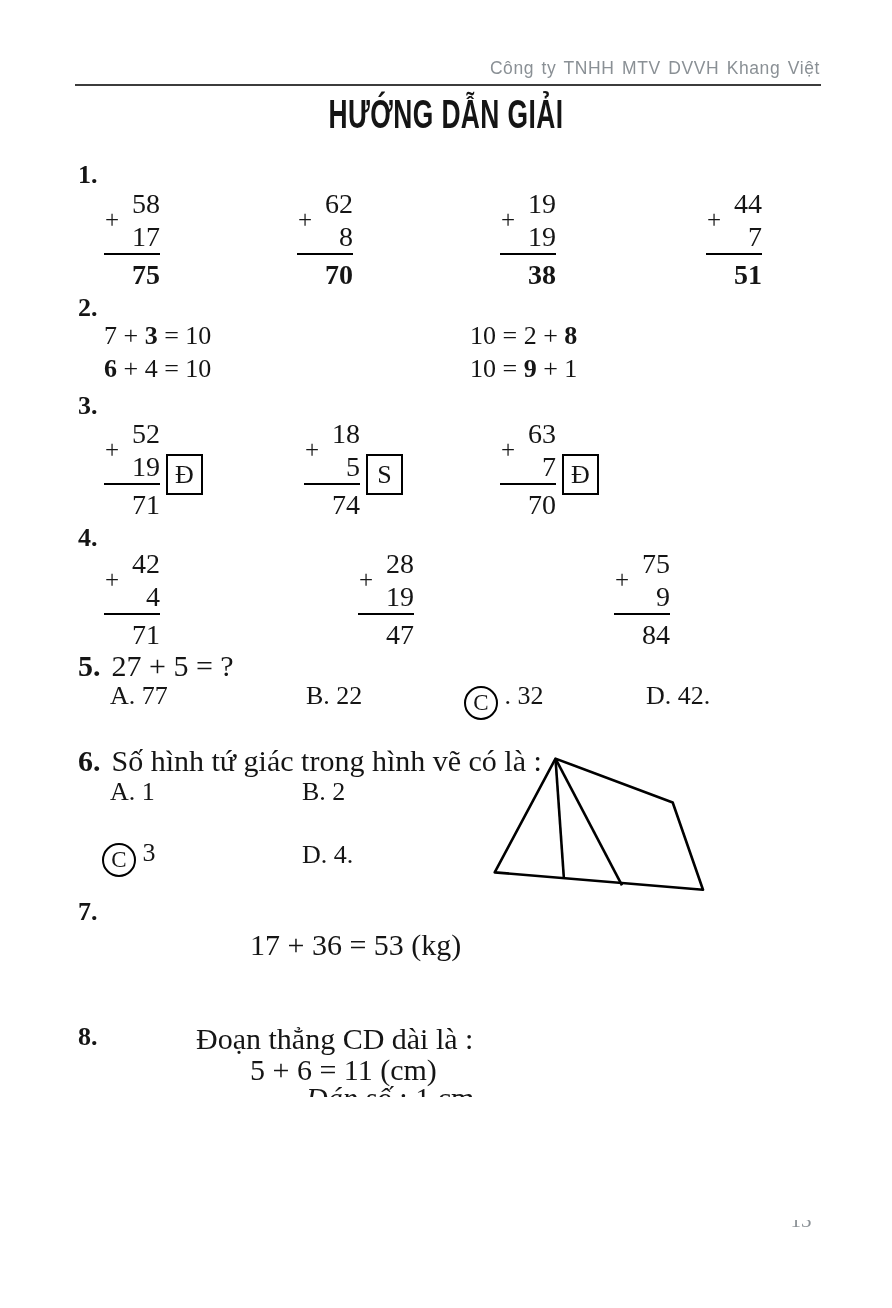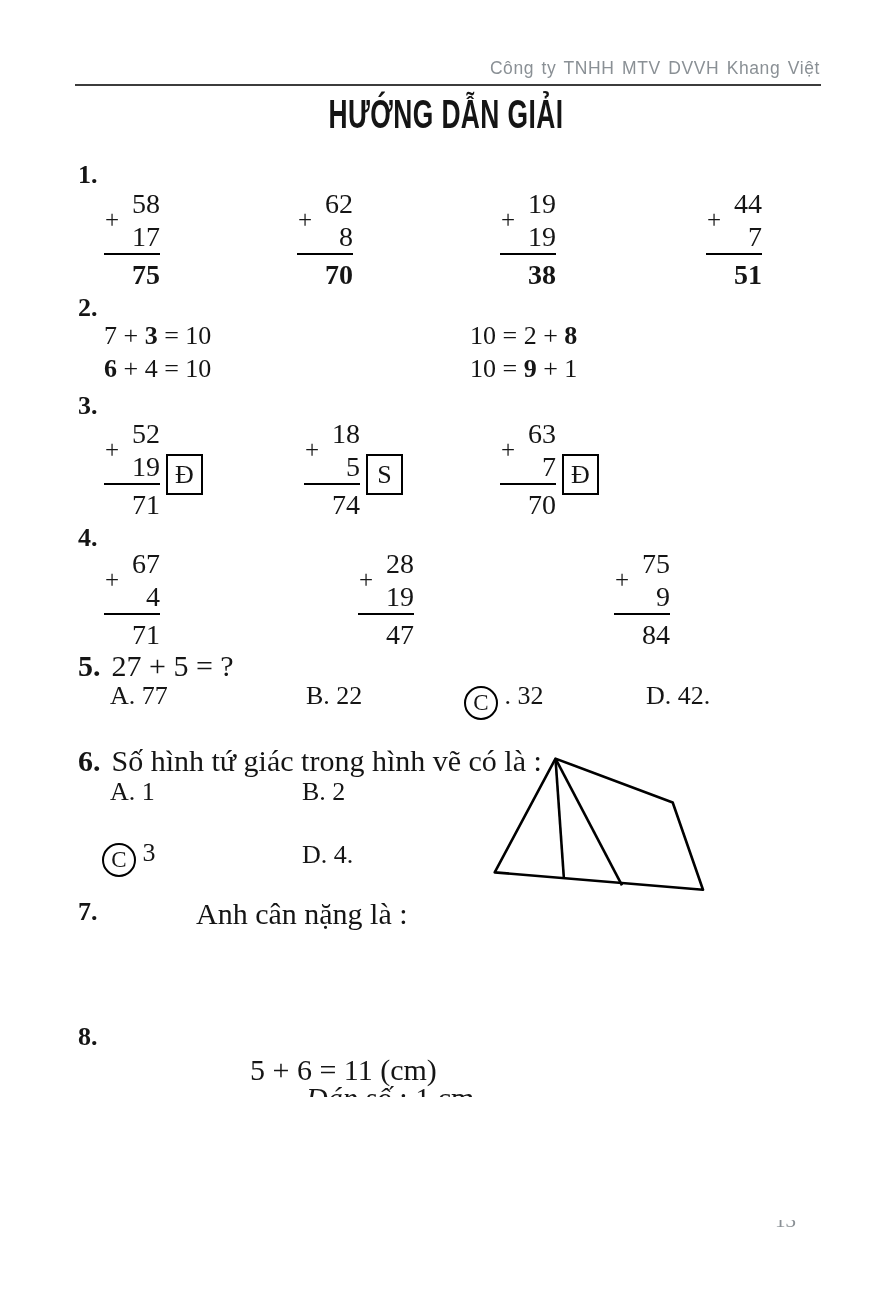--- a/index.html
+++ b/index.html
@@ -42,21 +42,21 @@
   .circ{
     display:inline-block;width:30px;height:30px;border:2px solid #000;border-radius:50%;
     text-align:center;line-height:30px;font-size:23px;vertical-align:-6px;
   }
   
   .eq{position:absolute;font-size:26px;white-space:pre;}
   
   .clipline{position:absolute;overflow:hidden;}
   .pagenum-wrap{position:absolute;left:775px;top:1220px;width:52px;height:12px;overflow:hidden;}
   .pagenum{margin-top:-12px;font-size:21px;line-height:24px;color:#8a9095;
-    font-family:"Liberation Serif","DejaVu Serif",serif;}
+    font-family:"Liberation Serif","DejaVu Serif",serif;text-align:center;}
   svg{display:block;}
 </style>
 </head>
 <body>
 
 <div class="page">
 
   <div class="company">Công ty TNHH MTV DVVH Khang Việt</div>
   <div class="hrule"></div>
   <div class="title">HƯỚNG DẪN GIẢI</div>
@@ -105,21 +105,21 @@
   </div>
   <div class="addcol" style="left:500px;top:417px">
     <div>63</div>
     <div class="brow"><span class="plus">+</span><span>7</span></div>
     <div class="sum">70</div>
     <div class="verdict">Đ</div>
   </div>
 
   <div class="plabel" style="left:78px;top:523px">4.</div>
   <div class="addcol" style="left:104px;top:547px">
-    <div>67</div>
+    <div>42</div>
     <div class="brow"><span class="plus">+</span><span>4</span></div>
     <div class="sum">71</div>
   </div>
   <div class="addcol" style="left:358px;top:547px">
     <div>28</div>
     <div class="brow"><span class="plus">+</span><span>19</span></div>
     <div class="sum">47</div>
   </div>
   <div class="addcol" style="left:614px;top:547px">
     <div>75</div>
@@ -139,23 +139,24 @@
   <div class="opt" style="left:102px;top:838px"><span class="circ">C</span><span> 3</span></div>
   <div class="opt" style="left:302px;top:840px"><span>D.</span><span> 4.</span></div>
 
   <svg class="abs" style="left:486px;top:750px" width="222" height="144" viewBox="486 750 222 144">
     <polygon points="555.5,758.6 672.7,802.5 703,889.7 494.7,872.4" fill="none" stroke="#000" stroke-width="2.6" stroke-linejoin="round"></polygon>
     <line x1="555.5" y1="758.6" x2="563.9" y2="878.5" stroke="#000" stroke-width="2.6"></line>
     <line x1="555.5" y1="758.6" x2="622" y2="885.3" stroke="#000" stroke-width="2.6"></line>
   </svg>
 
   <div class="plabel" style="left:78px;top:897px">7.</div>
-  <div class="bodyline" style="left:196px;top:897px">Anh cân nặng là :</div>
+  <div class="bodyline" style="left:250px;top:928px">17 + 36 = 53 (kg)</div>
 
   <div class="plabel" style="left:78px;top:1022px">8.</div>
+  <div class="bodyline" style="left:196px;top:1022px">Đoạn thẳng CD dài là :</div>
   <div class="bodyline" style="left:250px;top:1053px">5 + 6 = 11 (cm)</div>
   <div class="clipline" style="left:306px;top:1081px;width:260px;height:16px">
     <div class="bodyline" style="position:static"><span class="it">Đáp số</span><span> : 1 cm</span></div>
   </div>
 
   <div class="pagenum-wrap">
     <div class="pagenum">13</div>
   </div>
 
 </div>

